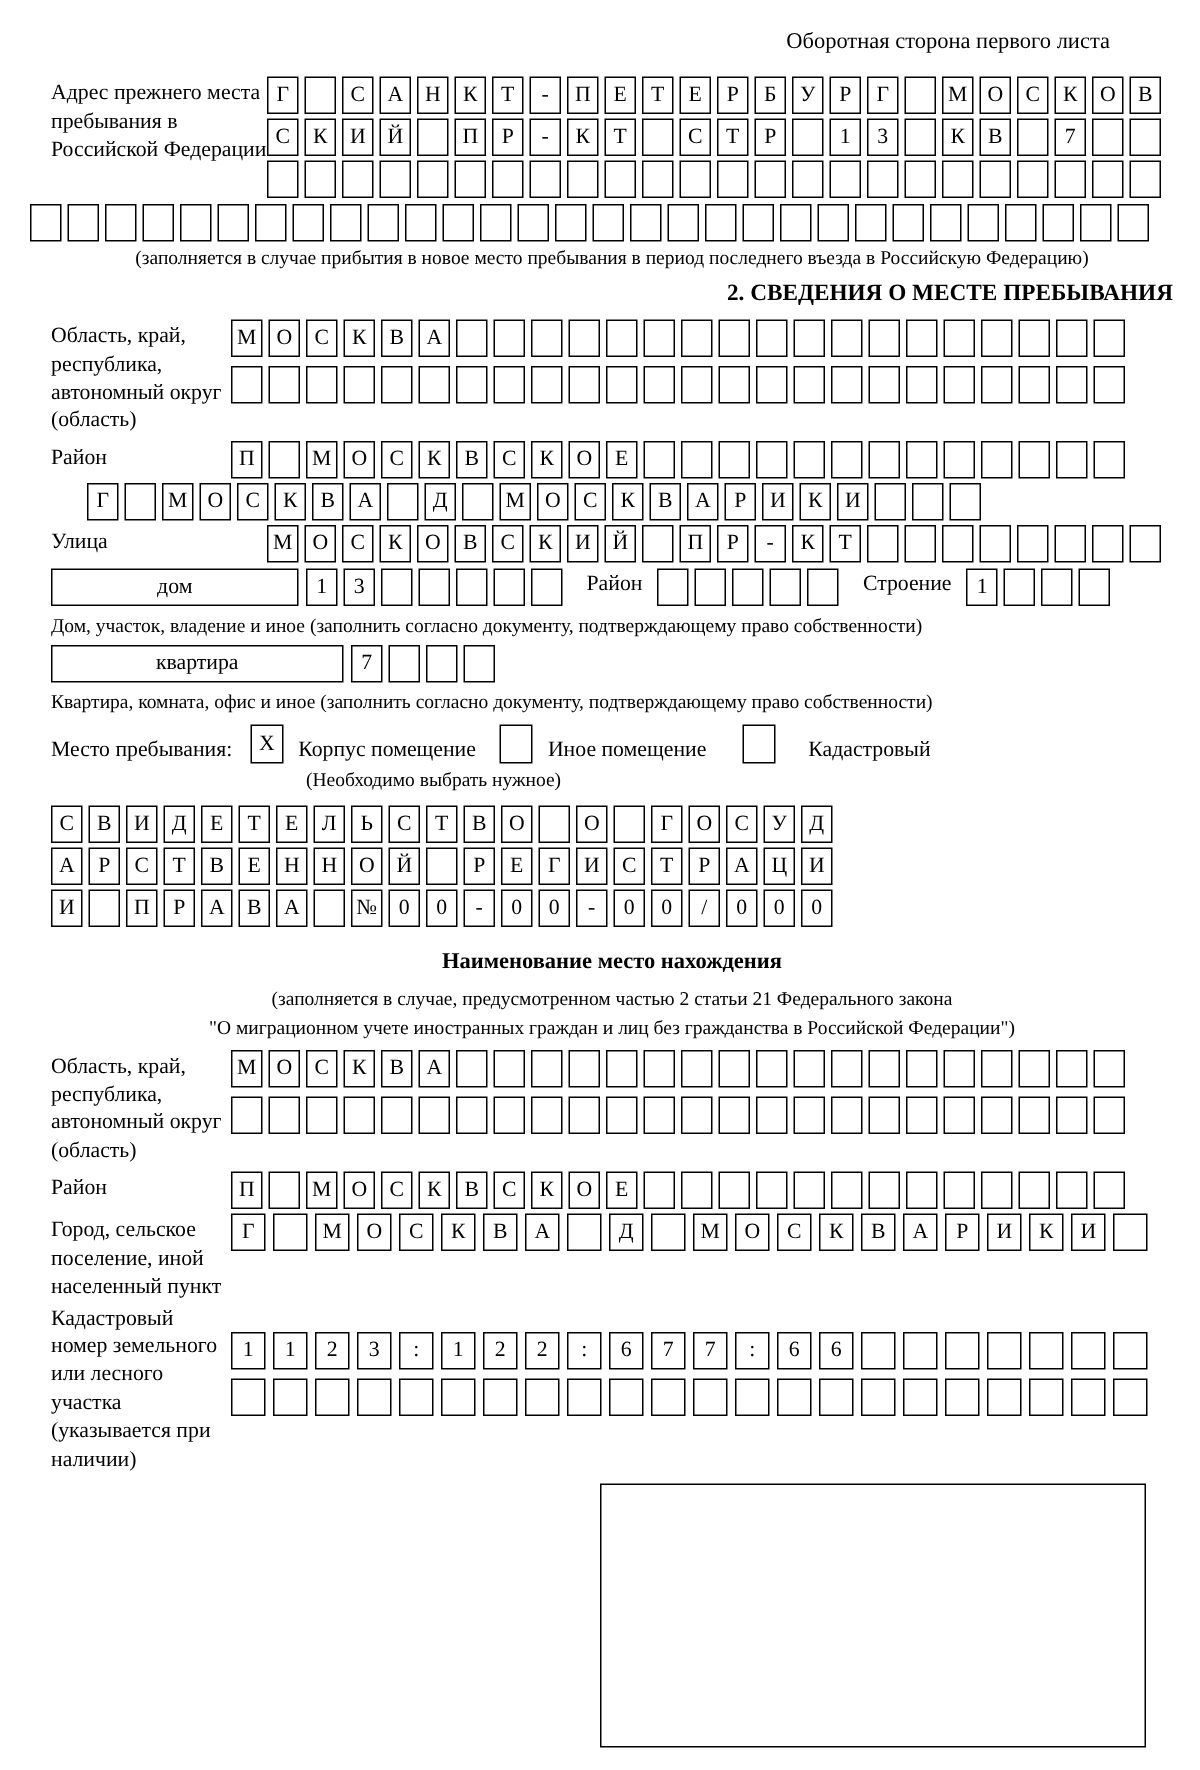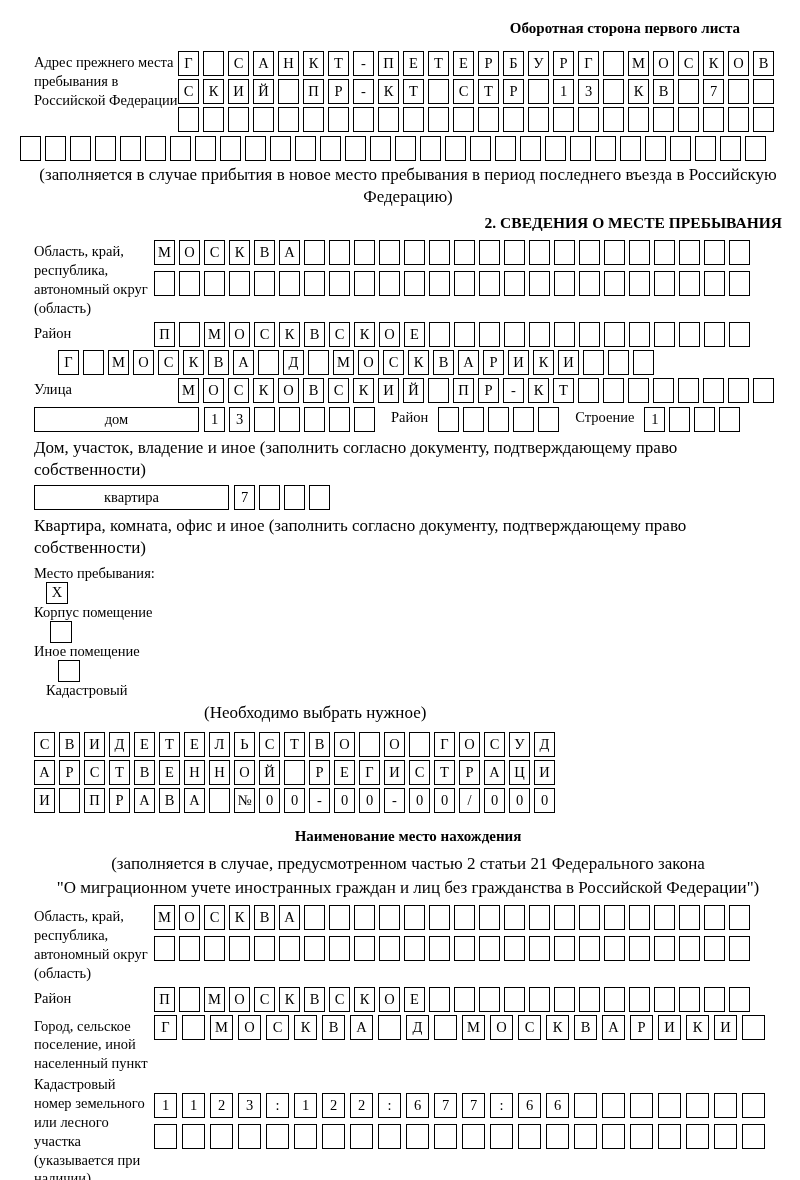--- a/index.html
+++ b/index.html
@@ -4,54 +4,54 @@
 <style>
   * { box-sizing: border-box; }
   html,body { margin:0; padding:0; }
   body {
     width:800px; height:1180px; overflow:hidden;
     background:#ffffff; color:#000;
     font-family:"Liberation Serif", serif;
   }
   .page { padding:6px 18px 0 34px; }
 
-  .hdr { text-align:right; padding-right:42px; font-size:15px; margin-top:14px;font-weight:bold; }
+  .hdr { text-align:right; padding-right:42px; font-size:15px; margin-top:14px; }
 
   .frow { display:flex; align-items:flex-start; }
   .lbl { font-size:14.5px; line-height:1.3; padding-top:2px; }
   .w120 { flex:0 0 120px; width:120px; }
   .w144 { flex:0 0 144px; width:144px; }
   .w215 { flex:0 0 215px; width:215px; }
 
   .grid { display:flex; margin-bottom:3px; }
   .cell {
     flex:0 0 21px; width:21px; height:25px;
     border:1.6px solid #000; margin-right:4px;
     display:flex; align-items:center; justify-content:center;
     font-size:14.5px;
   }
   .wide .cell { flex-basis:23px; width:23px; margin-right:5px; }
   .indent { margin-left:24px; }
   .fullrow { margin-left:-14px; margin-top:1px; }
 
-  .note { font-size:17px; line-height:1.3; margin:2px 0 4px; }
+  .note { font-size:13px; line-height:1.3; margin:2px 0 4px; }
   .center { text-align:center; }
 
   .sect-title { text-align:right; font-weight:bold; font-size:15.5px; margin:6px 0 8px; }
 
   .boxfield {
     border:1.6px solid #000; height:25px; margin-right:5px;
     display:flex; align-items:center; justify-content:center;
     font-size:14.5px;
   }
   .bf-house { flex:0 0 165px; width:165px; }
   .bf-flat  { flex:0 0 195px; width:195px; }
   .inline-lbl { font-size:14.5px; margin:2px 10px 0 12px; white-space:nowrap; }
 
-  .stay-row { display:flex; align-items:flex-start; margin-top:6px; font-size:14.5px;flex-direction:column; }
+  .stay-row { display:flex; align-items:flex-end; margin-top:6px; font-size:14.5px; }
   .cb {
     flex:0 0 22px; width:22px; height:26px; border:1.6px solid #000;
     display:flex; align-items:center; justify-content:center;
     font-size:14.5px; margin:0 10px 0 12px;
   }
   .choose { margin-left:170px; margin-top:3px; margin-bottom:8px; }
 
   .fact-title { text-align:center; font-weight:bold; font-size:15px; margin:12px 0 8px; }
 
   .mt20 { margin-top:20px; }

